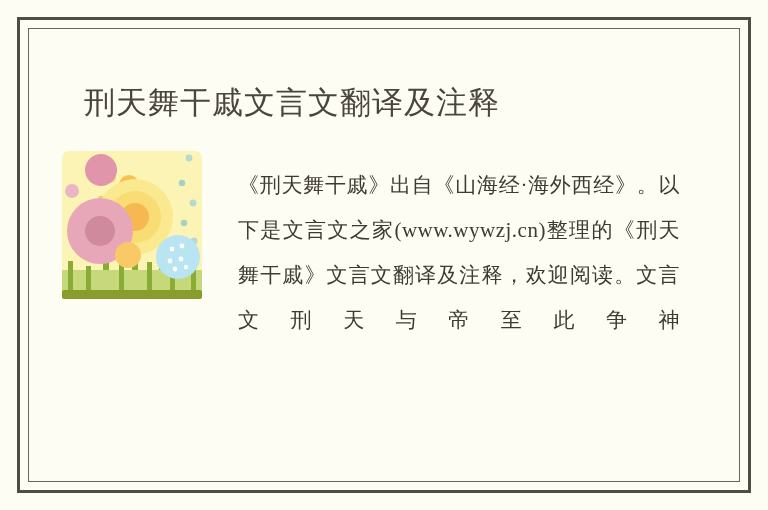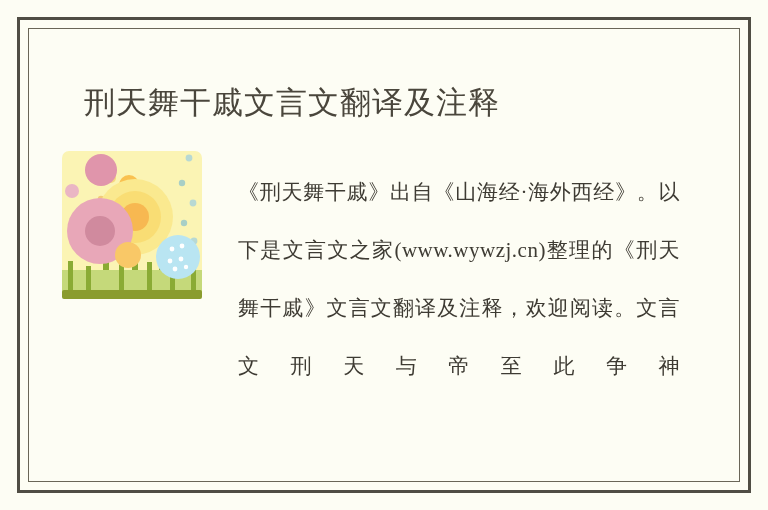--- a/index.html
+++ b/index.html
@@ -81,21 +81,21 @@
   }
 
   
   .body-text {
     position: absolute;
     left: 182px;
     top: 0;
     width: 442px;
     font-family: "Liberation Serif", "DejaVu Serif", serif;
     font-size: 21px;
-    line-height: 58px;
+    line-height: 45px;
     color: #3e3b33;
     text-align: justify;
     text-align-last: justify;
     letter-spacing: 0.5px;
     word-break: break-all;
   }
 </style>
 </head>
 <body>
 

